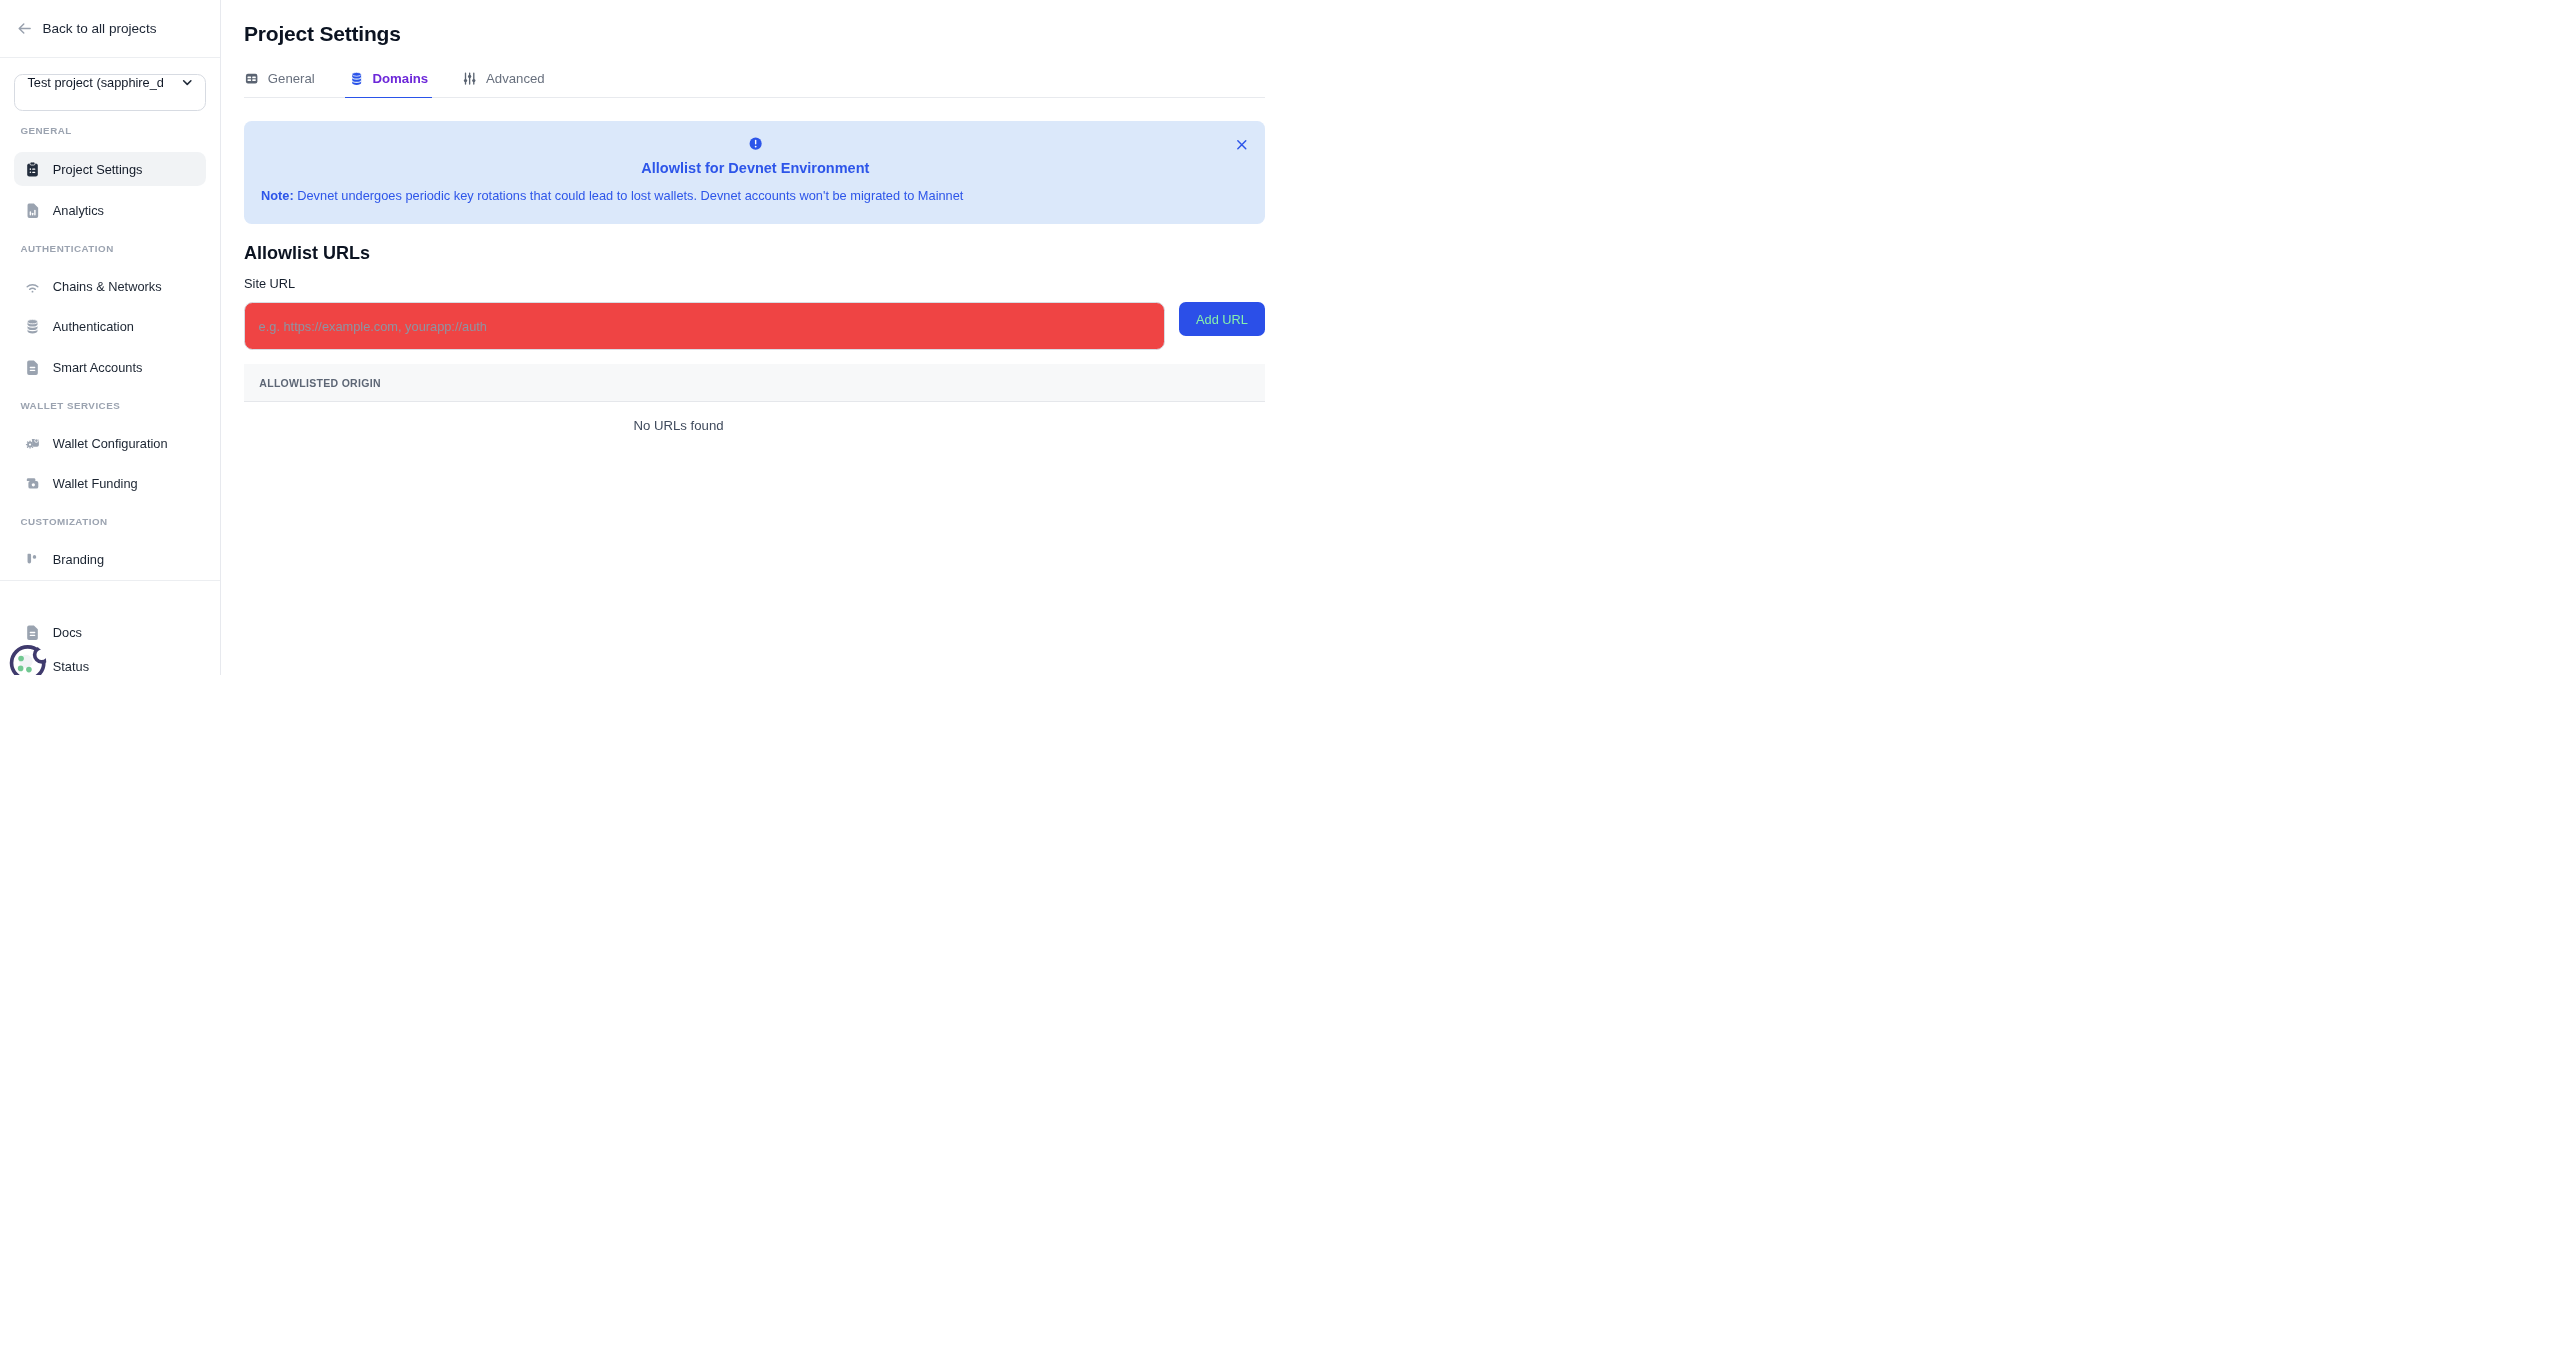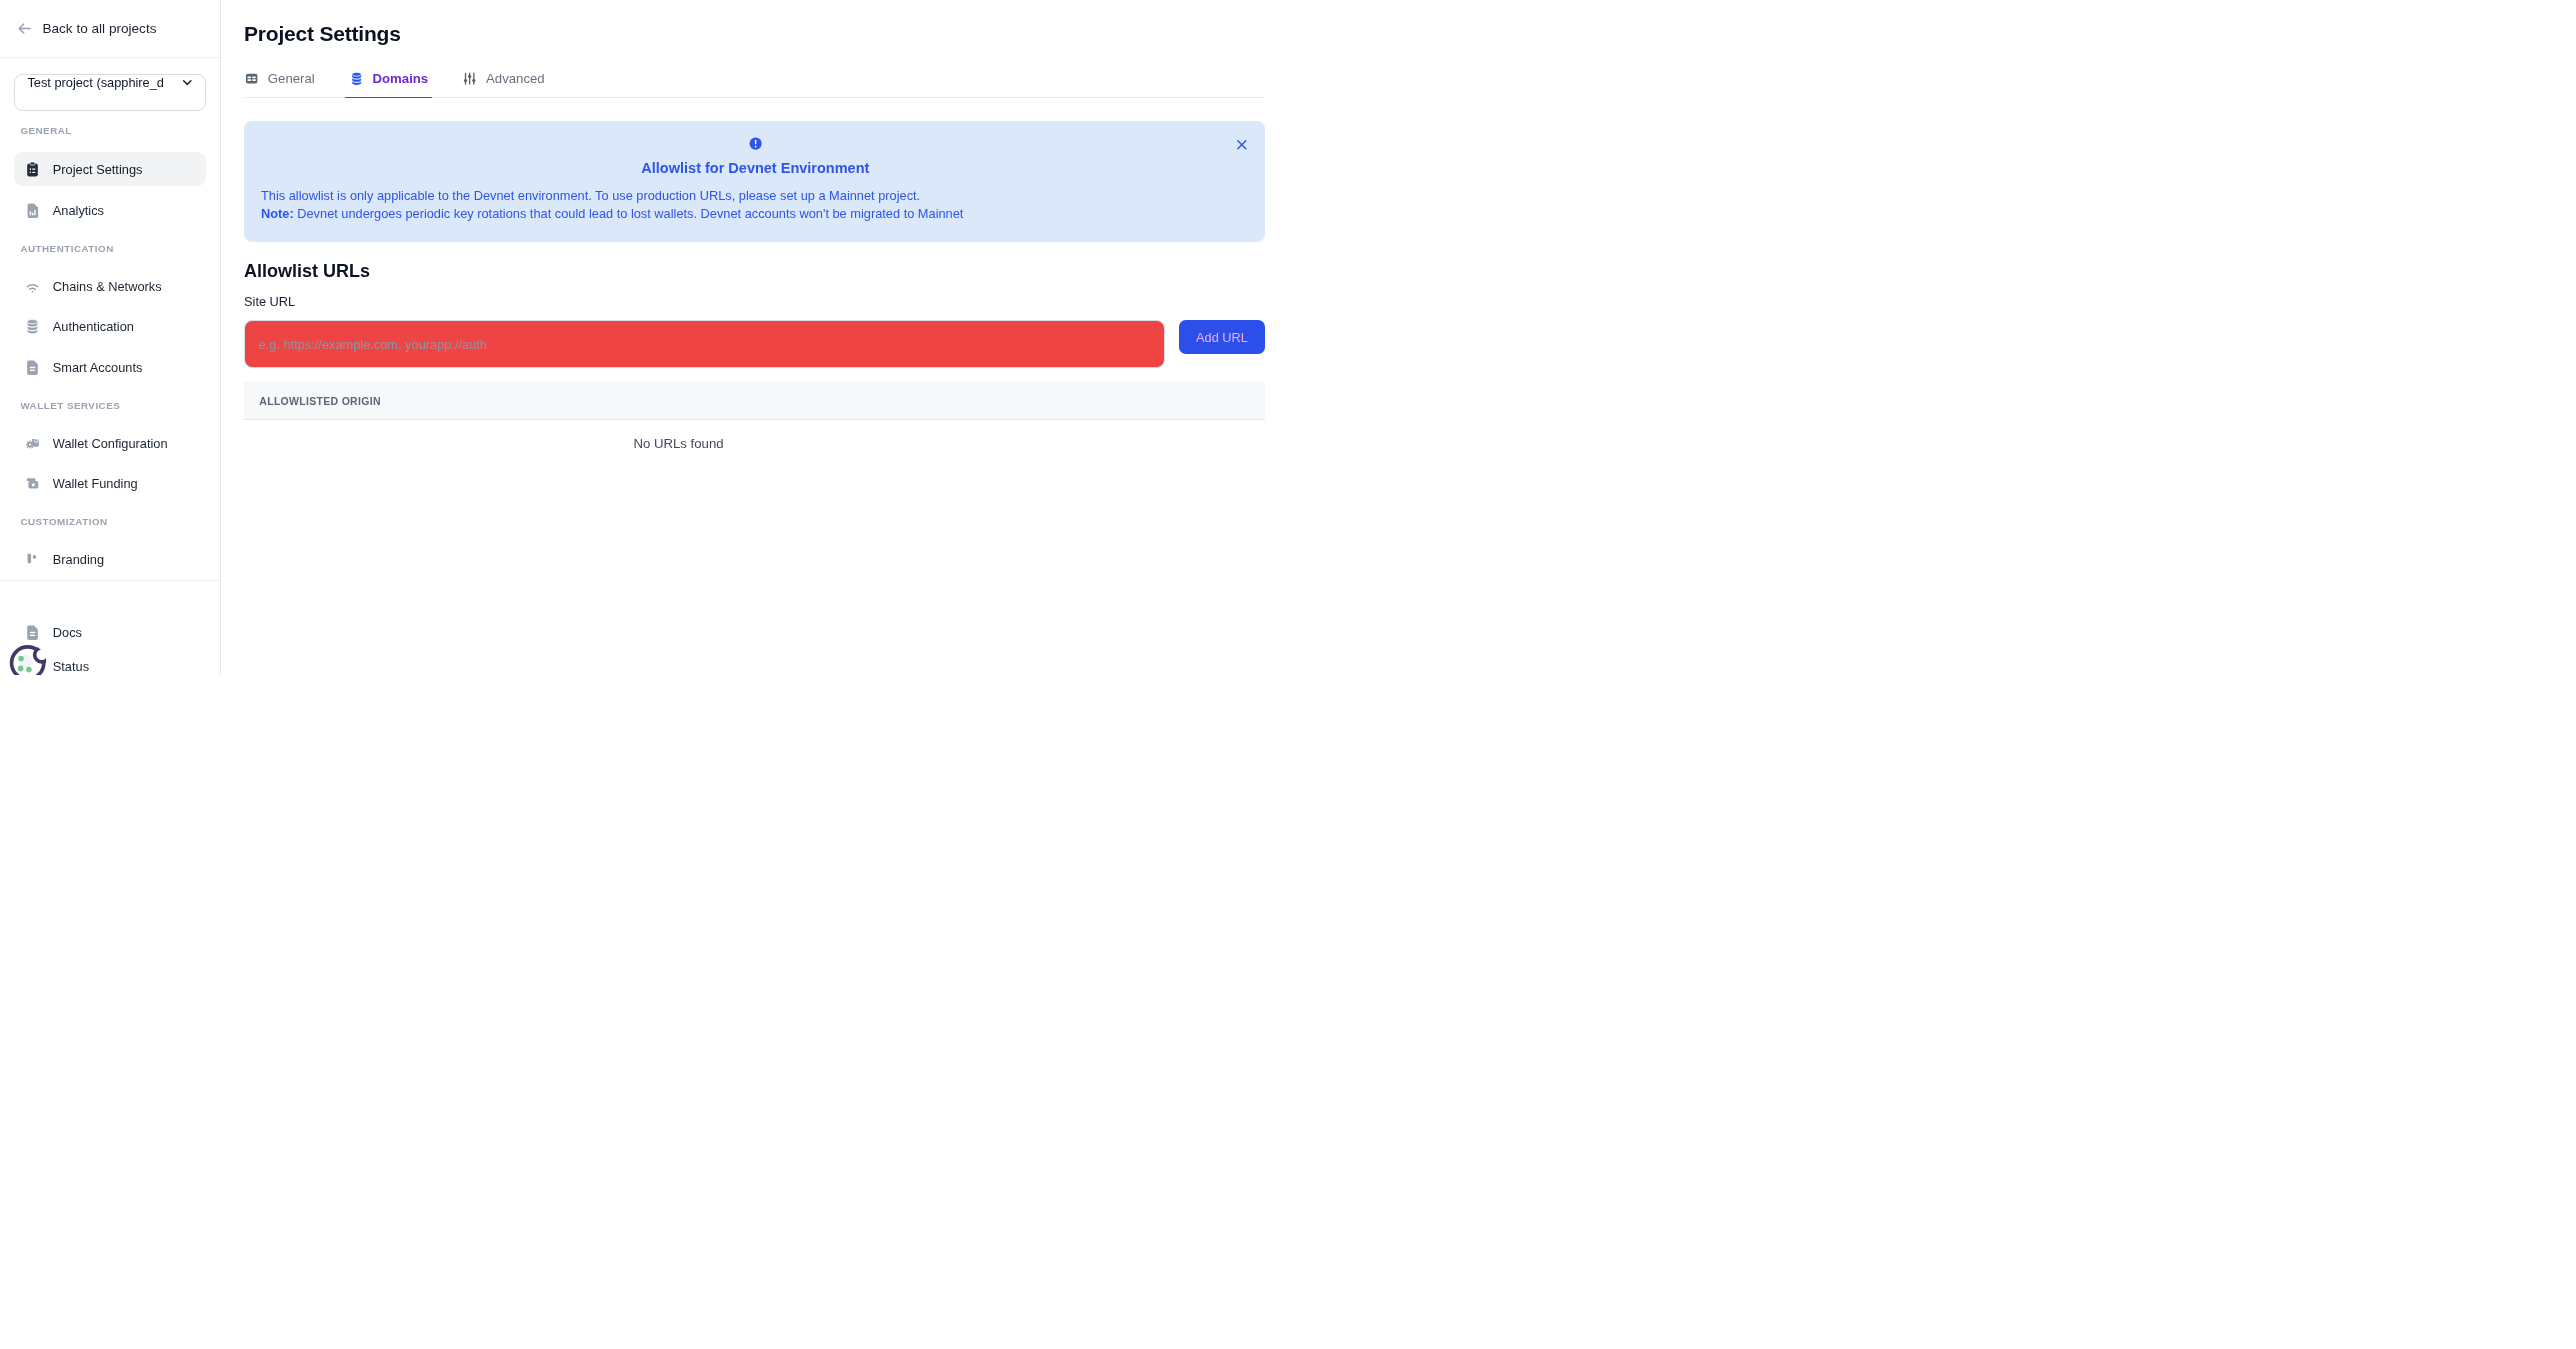--- a/index.html
+++ b/index.html
@@ -49,21 +49,21 @@
   .banner-body b { font-weight:700; }
 
   .section-heading { margin-top:19px; font-size:18px; font-weight:700; color:#0b1321; }
   .field-label { margin-top:12.8px; font-size:12.8px; color:#17202e; }
   .input-row { display:flex; gap:13.6px; margin-top:11px; }
   .url-input { flex:1; height:48px; background:#ef4444; border:0.9px solid #d8dce3; border-radius:8.5px;
                padding:0 13.6px; font-size:12.8px; color:#17202e; outline:none;
                font-family:"Liberation Sans", sans-serif; }
   .url-input::placeholder { color:#8d95a3; }
   .add-btn { width:86px; height:34px; background:#2b4fe8; border:none; border-radius:6.8px;
-             color:#f0abfc; font-size:12.8px; font-weight:500; cursor:pointer;
+             color:#86efac; font-size:12.8px; font-weight:500; cursor:pointer;
              font-family:"Liberation Sans", sans-serif; }
   .table-header { margin-top:13.6px; height:38px; background:#f7f8f9; border-bottom:0.9px solid #e5e7eb;
                   display:flex; align-items:center; padding:0 15.3px; font-size:10.5px; font-weight:700;
                   letter-spacing:0.3px; color:#5d6675; text-transform:uppercase; }
   .empty-state { margin-top:16px; width:869px; text-align:center; font-size:13.2px; color:#404b5d; }
 </style>
 </head>
 <body>
 
 <div class="app">
@@ -264,21 +264,20 @@
           <circle cx="12" cy="16.6" r="1.45" fill="#fff"></circle>
         </svg>
         <span>Allowlist for Devnet Environment</span>
       </div>
       <div class="banner-close">
         <svg width="13.6" height="13.6" viewBox="0 0 24 24">
           <path d="M5 5 19 19M19 5 5 19" stroke="#2d55e9" stroke-width="2.6" stroke-linecap="round"></path>
         </svg>
       </div>
       <div class="banner-body">
-        <div>This allowlist is only applicable to the Devnet environment. To use production URLs, please set up a Mainnet project.</div>
         <div><b>Note:</b><span> Devnet undergoes periodic key rotations that could lead to lost wallets. Devnet accounts won't be migrated to Mainnet</span></div>
       </div>
     </div>
 
     <h2 class="section-heading">Allowlist URLs</h2>
     <div class="field-label">Site URL</div>
 
     <div class="input-row">
       <input class="url-input" type="text" placeholder="e.g. https://example.com, yourapp://auth" style="">
       <button class="add-btn">Add URL</button>

